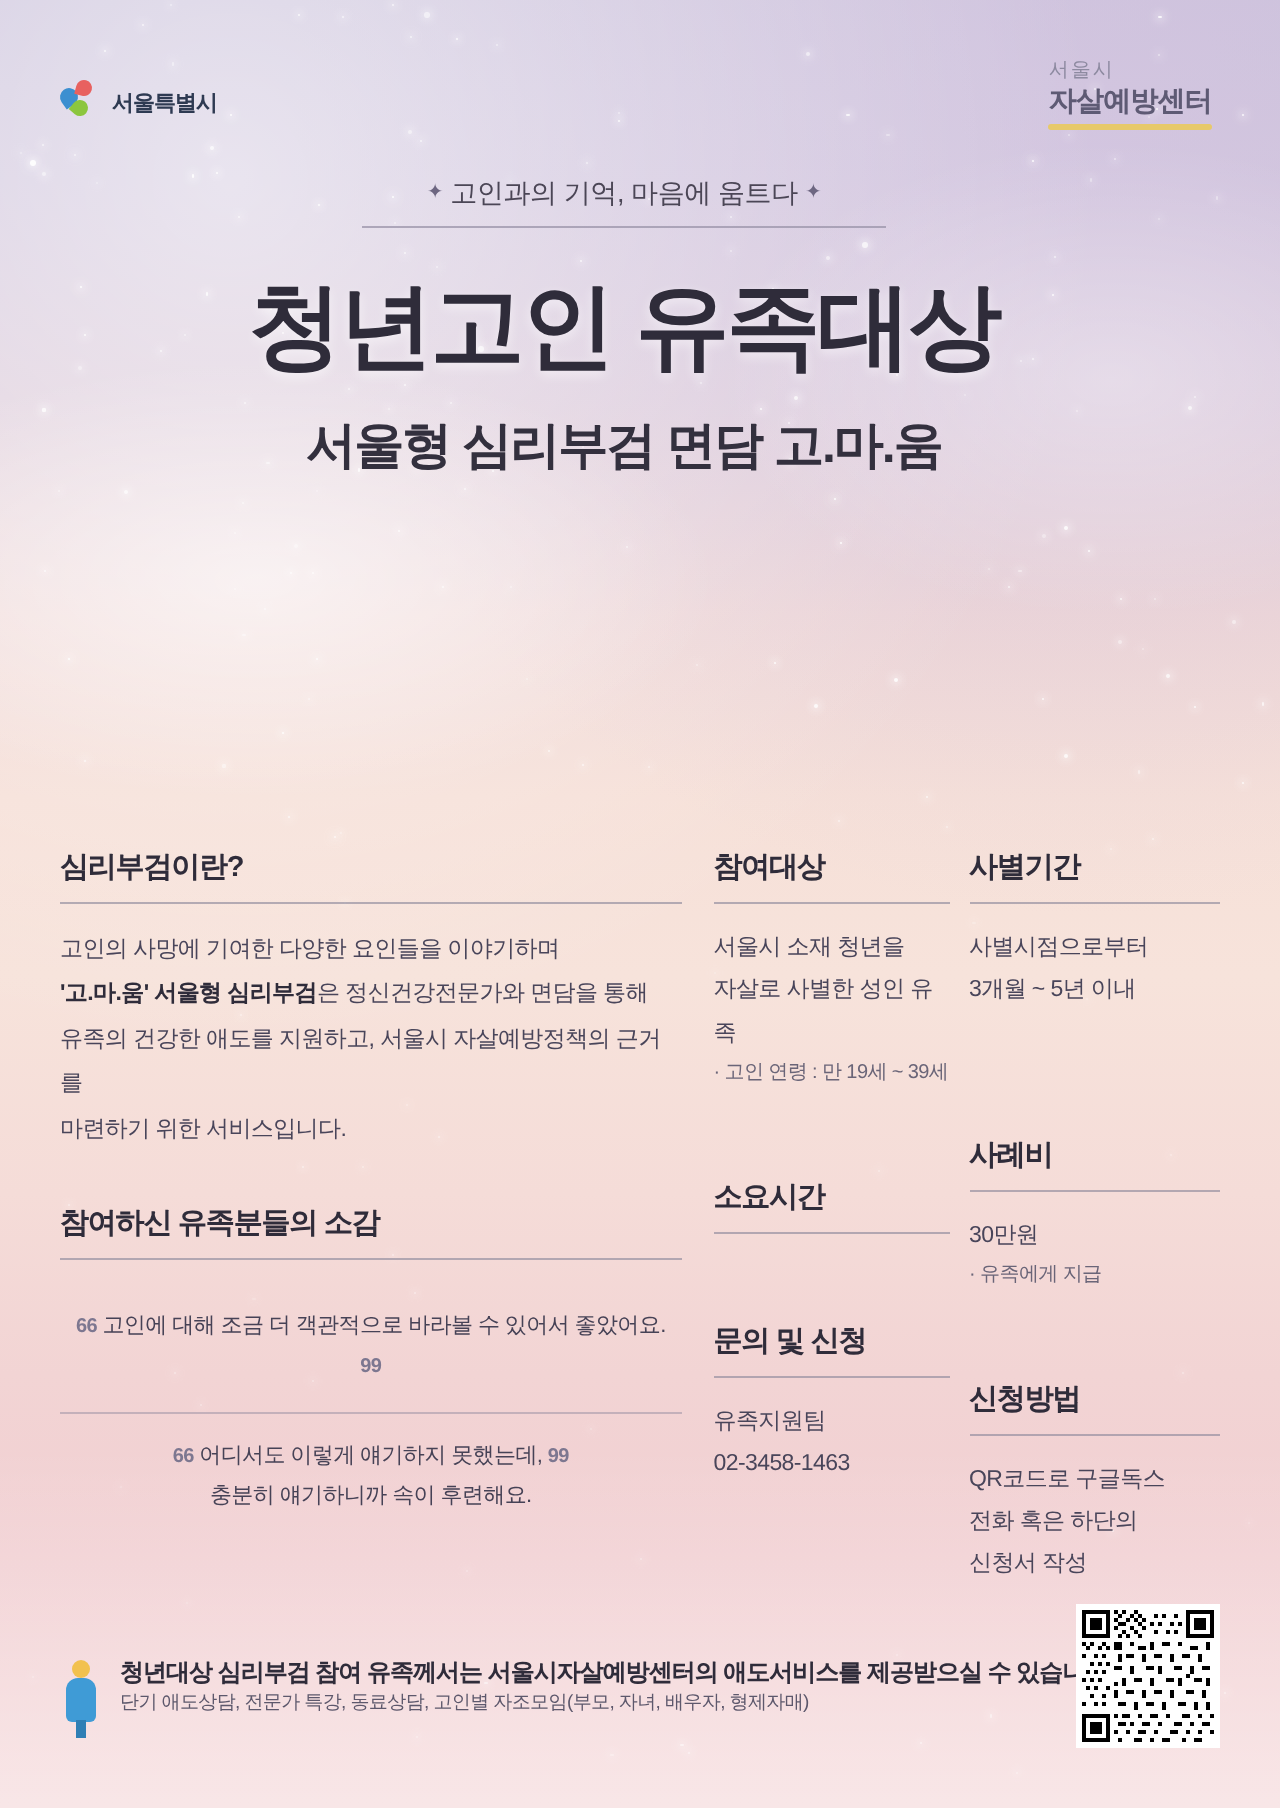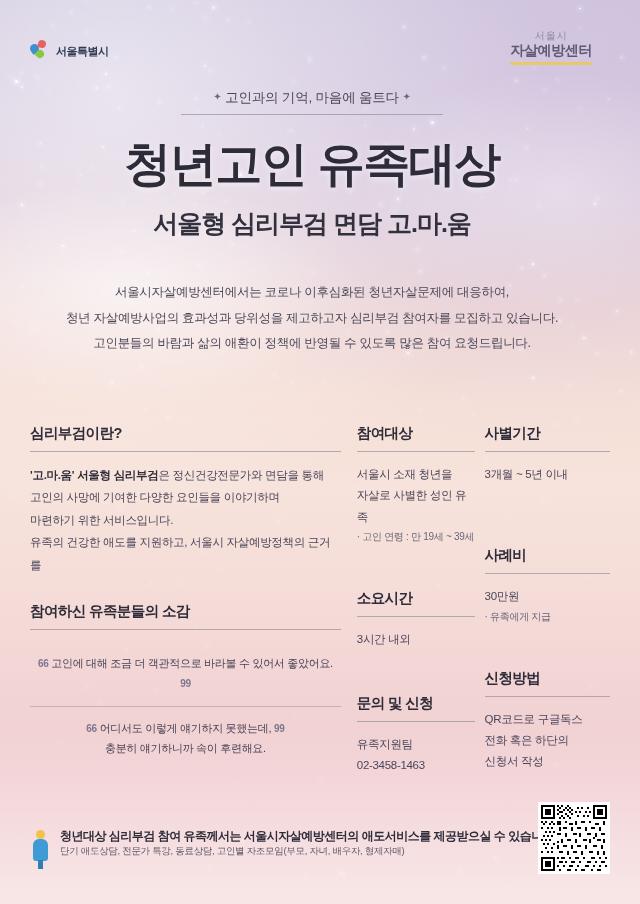--- a/index.html
+++ b/index.html
@@ -48,21 +48,21 @@
 
   
   .seoul-logo{position:absolute;left:30px;top:40px;display:flex;align-items:center;gap:6px;}
   .seoul-logo .mark{width:20px;height:22px;position:relative;}
   .seoul-logo .mark i{position:absolute;display:block;border-radius:50% 50% 50% 0;}
   .seoul-logo .mark i.a{width:9px;height:9px;background:#3c8fd0;left:0;top:4px;transform:rotate(-35deg);}
   .seoul-logo .mark i.b{width:8px;height:8px;background:#e8615f;left:8px;top:0;transform:rotate(15deg);}
   .seoul-logo .mark i.c{width:8px;height:8px;background:#8cc63e;left:6px;top:10px;transform:rotate(40deg);}
   .seoul-logo .txt{font-size:11px;font-weight:bold;color:#2e3a52;letter-spacing:-.5px;}
 
-  .center-logo{position:absolute;right:48px;top:30px;text-align:center;line-height:1.15;}
+  .center-logo{position:absolute;right:34px;top:30px;text-align:left;line-height:1.15;}
   .center-logo .l1{font-size:10px;color:#8d8aa0;letter-spacing:1px;}
   .center-logo .l2{font-size:14px;color:#5e5a74;font-weight:bold;letter-spacing:-.4px;}
   .center-logo .bar{margin-top:4px;height:3px;background:#e7c96a;border-radius:2px;}
 
   
   .hero{position:absolute;left:0;right:16px;top:88px;text-align:center;}
   .eyebrow{display:inline-block;font-size:13.5px;color:#4b4656;letter-spacing:-.2px;padding:0 6px;}
   .eyebrow .dia{color:#6d6681;font-size:10px;vertical-align:2px;}
   .eyebrow-rule{width:262px;height:1px;background:#9a93a8;margin:7px auto 0;opacity:.75;}
   .title{
@@ -335,38 +335,33 @@
 
 <div class="hero">
   <div class="eyebrow">
     <span class="dia">✦</span>
     <span>고인과의 기억, 마음에 움트다</span>
     <span class="dia">✦</span>
   </div>
   <div class="eyebrow-rule"></div>
   <div class="title">청년고인 유족대상</div>
   <div class="subtitle">서울형 심리부검 면담 고.마.움</div>
-  <div class="lead">
-    <div>서울시자살예방센터에서는 코로나 이후심화된 청년자살문제에 대응하여,</div>
-    <div>청년 자살예방사업의 효과성과 당위성을 제고하고자 심리부검 참여자를 모집하고 있습니다.</div>
-    <div>고인분들의 바람과 삶의 애환이 정책에 반영될 수 있도록 많은 참여 요청드립니다.</div>
-  </div>
 </div>
 
 <div class="content">
   <div class="cols">
 
     <div class="col-left">
       <h3 class="sec">심리부검이란?</h3>
       <div class="rule"></div>
       <div class="body-txt">
+        <div>고인의 사망에 기여한 다양한 요인들을 이야기하며</div>
         <div><b>'고.마.움' 서울형 심리부검</b><span>은 정신건강전문가와 면담을 통해</span></div>
-        <div>고인의 사망에 기여한 다양한 요인들을 이야기하며</div>
+        <div>유족의 건강한 애도를 지원하고, 서울시 자살예방정책의 근거를</div>
         <div>마련하기 위한 서비스입니다.</div>
-        <div>유족의 건강한 애도를 지원하고, 서울시 자살예방정책의 근거를</div>
       </div>
 
       <h3 class="sec" style="margin-top:26px">참여하신 유족분들의 소감</h3>
       <div class="rule"></div>
 
       <div class="quotes">
         <div class="quote">
           <span class="qm">66</span>
           <span>고인에 대해 조금 더 객관적으로 바라볼 수 있어서 좋았어요.</span>
           <span class="qm">99</span>
@@ -385,35 +380,35 @@
         <h3 class="sec">참여대상</h3>
         <div class="rule"></div>
         <div class="val">서울시 소재 청년을</div>
         <div class="val">자살로 사별한 성인 유족</div>
         <div class="mini">· 고인 연령 : 만 19세 ~ 39세</div>
       </div>
 
       <div class="rcell" style="margin-top:44px">
         <h3 class="sec">소요시간</h3>
         <div class="rule"></div>
-        <div class="val">3시간 내외</div>
       </div>
 
       <div class="rcell" style="margin-top:44px">
         <h3 class="sec">문의 및 신청</h3>
         <div class="rule"></div>
         <div class="val">유족지원팀</div>
         <div class="val">02-3458-1463</div>
       </div>
     </div>
 
     <div class="col-right">
       <div class="rcell">
         <h3 class="sec">사별기간</h3>
         <div class="rule"></div>
+        <div class="val">사별시점으로부터</div>
         <div class="val">3개월 ~ 5년 이내</div>
       </div>
 
       <div class="rcell" style="margin-top:61px">
         <h3 class="sec">사례비</h3>
         <div class="rule"></div>
         <div class="val">30만원</div>
         <div class="mini">· 유족에게 지급</div>
       </div>
 

